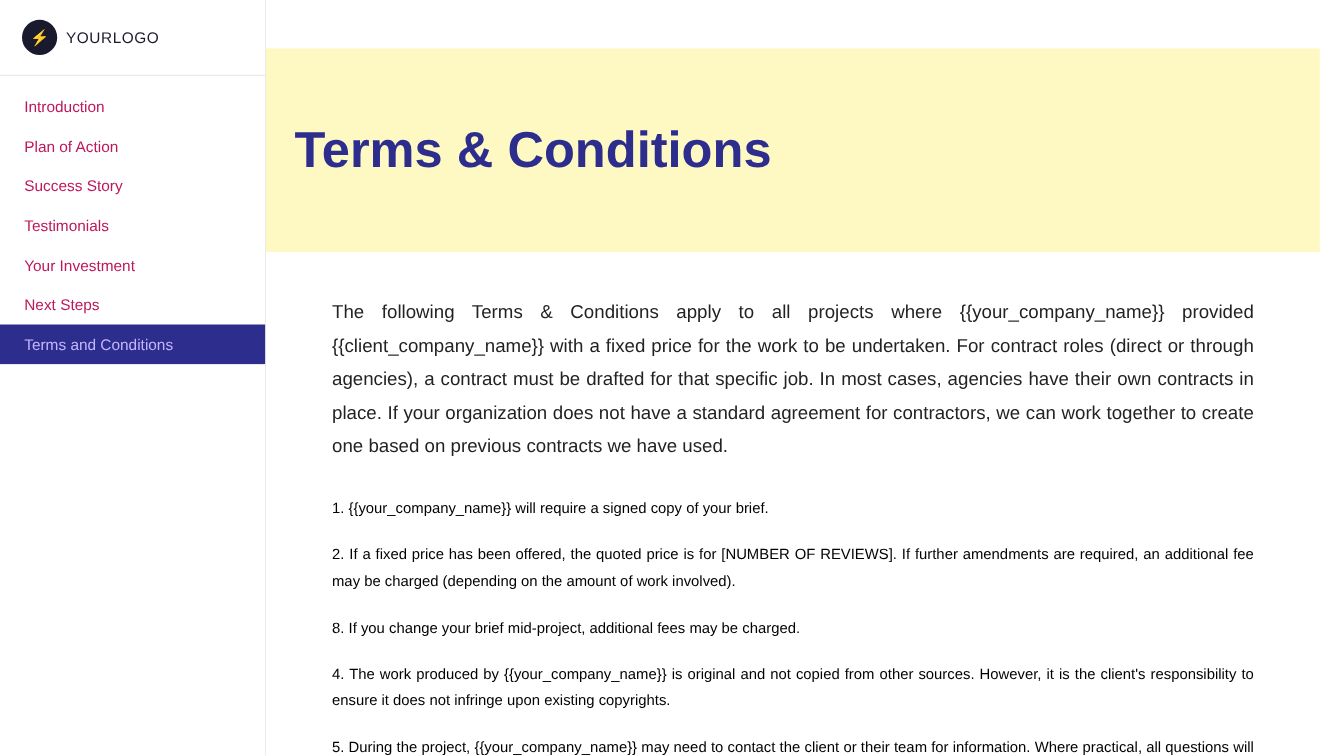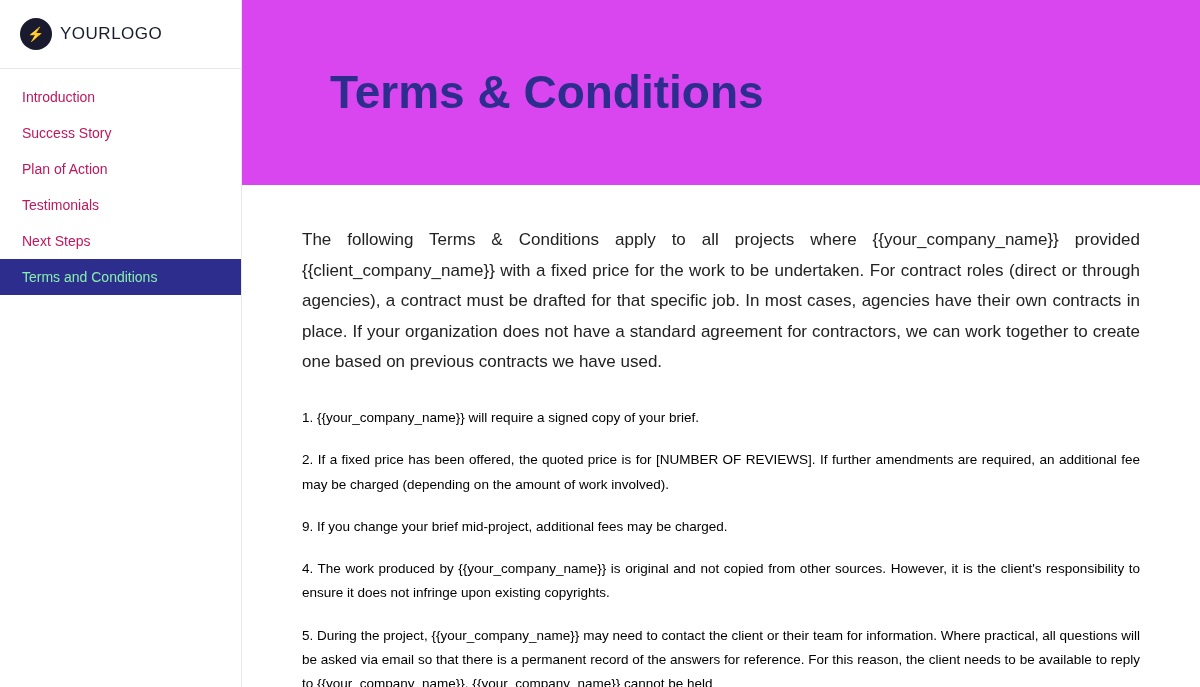--- a/index.html
+++ b/index.html
@@ -30,54 +30,55 @@
       background: #1a1a2e;
       border-radius: 50%;
       display: flex;
       align-items: center;
       justify-content: center;
       color: #fff;
       font-size: 14px;
       font-weight: bold;
     }
     .logo-text {
-      font-size: 17px;
+      font-size: 14px;
       font-weight: 800;
       color: #1a1a2e;
       letter-spacing: 0.5px;
     }
     .logo-text span {
       font-weight: 400;
     }
     .nav-item {
       padding: 10px 22px;
       font-size: 14px;
       color: #be185d;
       cursor: pointer;
       border-radius: 0;
       transition: background 0.15s;
     }
     .nav-item.active {
       background: #2d2d8e;
-      color: #86efac;
+      color: #c4b5fd;
       font-weight: 500;
     }
 
     
     .main-content {
       flex: 1;
       overflow-y: auto;
       background: #fff;
     }
     .hero-banner {
-      background: #d946ef;
-      padding: 60px 80px 60px 88px;
+      background: #fef9c3;
+      padding: 60px 80px 60px 26px;
       min-height: 185px;
       display: flex;
       align-items: center;
+      margin-top: 44px;
     }
     .page-title {
       font-size: 46px;
       font-weight: 800;
       color: #2d2d8e;
       line-height: 1.1;
     }
     .content-body {
       padding: 40px 60px 60px 60px;
       max-width: 960px;
@@ -106,36 +107,37 @@
       <span>⚡</span>
     </div>
     <div class="logo-text">
       <span>YOUR</span><span style="font-weight:400;">LOGO</span>
     </div>
   </div>
 
   <nav>
 
   <div class="nav-item">Introduction</div>
+      <div class="nav-item">Plan of Action</div>
       <div class="nav-item">Success Story</div>
-      <div class="nav-item">Plan of Action</div>
       <div class="nav-item">Testimonials</div>
+      <div class="nav-item">Your Investment</div>
       <div class="nav-item">Next Steps</div>
       <div class="nav-item active">Terms and Conditions</div>
     </nav>
 </aside>
 
 <main class="main-content">
   <div class="hero-banner">
     <h1 class="page-title">Terms &amp; Conditions</h1>
   </div>
   <div class="content-body">
     <p class="intro-paragraph">The following Terms &amp; Conditions apply to all projects where {{your_company_name}} provided {{client_company_name}}  with a fixed price for the work to be undertaken. For contract roles (direct or through agencies), a contract must be drafted for that specific job. In most cases, agencies have their own contracts in place. If your organization does not have a standard agreement for contractors, we can work together to create one based on previous contracts we have used.</p>
 
     <div id="terms-list">
         <p class="terms-item">1. {{your_company_name}} will require a signed copy of your brief.</p>
         <p class="terms-item">2. If a fixed price has been offered, the quoted price is for [NUMBER OF REVIEWS]. If further amendments are required, an additional fee may be charged (depending on the amount of work involved).</p>
-        <p class="terms-item">9. If you change your brief mid-project, additional fees may be charged.</p>
+        <p class="terms-item">8. If you change your brief mid-project, additional fees may be charged.</p>
         <p class="terms-item">4. The work produced by {{your_company_name}} is original and not copied from other sources. However, it is the client's responsibility to ensure it does not infringe upon existing copyrights.</p>
         <p class="terms-item">5. During the project, {{your_company_name}} may need to contact the client or their team for information. Where practical, all questions will be asked via email so that there is a permanent record of the answers for reference. For this reason, the client needs to be available to reply to {{your_company_name}}. {{your_company_name}} cannot be held</p>
       </div>
   </div>
 </main>
 
 </body></html>

